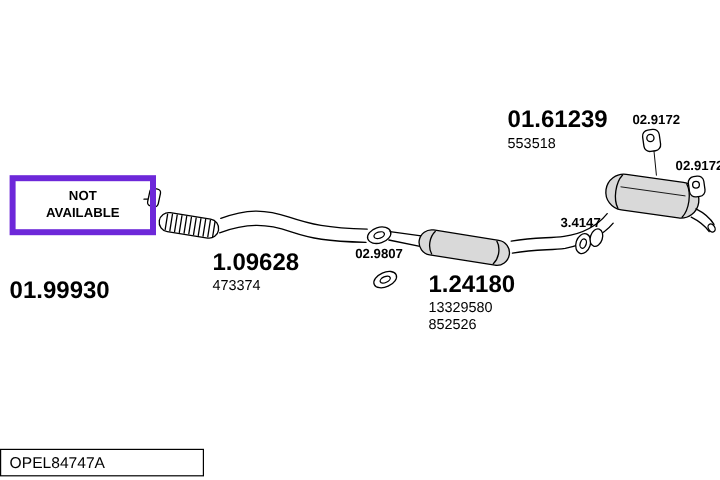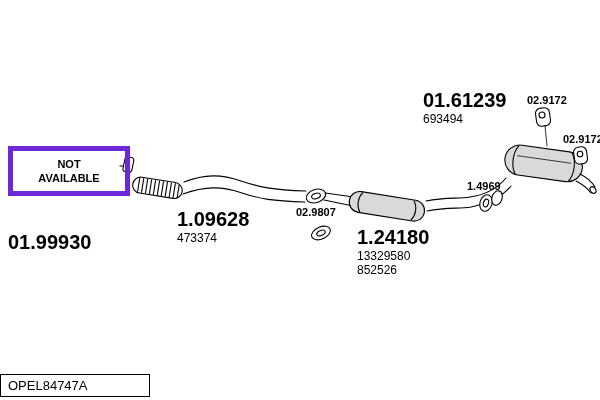--- a/index.html
+++ b/index.html
@@ -23,21 +23,21 @@
     left: 8px; top: 146px; width: 112px; height: 40px;
     border: 5px solid #6d28d9;
     display: flex; align-items: center; justify-content: center;
     text-align: center;
     font-size: 11px; font-weight: bold;
     white-space: pre-line;
     line-height: 1.3;
   }
   .footer-box {
     position: absolute;
-    left: 0px; top: 374px; width: 150px; height: 23px;
+    left: 0px; top: 374px; width: 170px; height: 23px;
     border: 1px solid #000;
     box-sizing: border-box;
     display: flex; align-items: center;
     padding-left: 7px;
     font-size: 13px;
   }
 </style>
 </head>
 <body>
 
@@ -127,25 +127,25 @@
   </div>
 
   <div class="lbl pn-sm" style="left:296px; top:206px;">02.9807</div>
 
   <div class="lbl col" style="left:357px; top:226px; width:105px;">
     <span class="pn-lg">1.24180</span>
     <span class="ref">13329580</span>
     <span class="ref">852526</span>
   </div>
 
-  <div class="lbl pn-sm" style="left:467px; top:180px;">1.4969</div>
+  <div class="lbl pn-sm" style="left:467px; top:180px;">3.4147</div>
 
   <div class="lbl col" style="left:423px; top:89px; width:102px;">
     <span class="pn-lg">01.61239</span>
-    <span class="ref">693494</span>
+    <span class="ref">553518</span>
   </div>
 
   <div class="lbl pn-sm" style="left:527px; top:94px;">02.9172</div>
 
   <div class="lbl pn-sm" style="left:563px; top:133px;">02.9172</div>
 
   <div class="footer-box">
     <span>OPEL84747A</span>
   </div>
 

